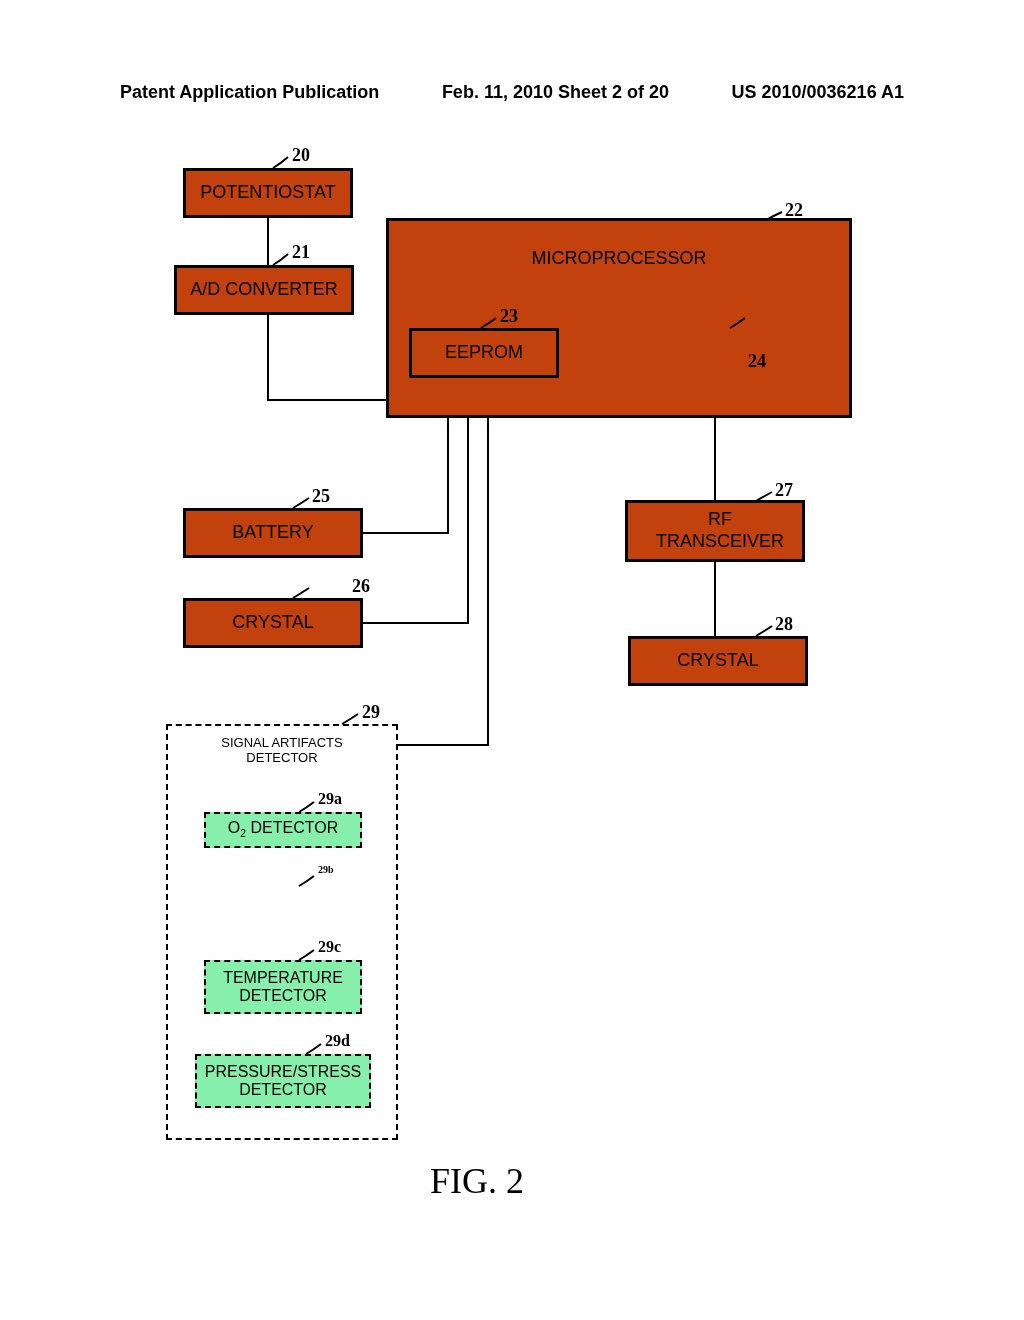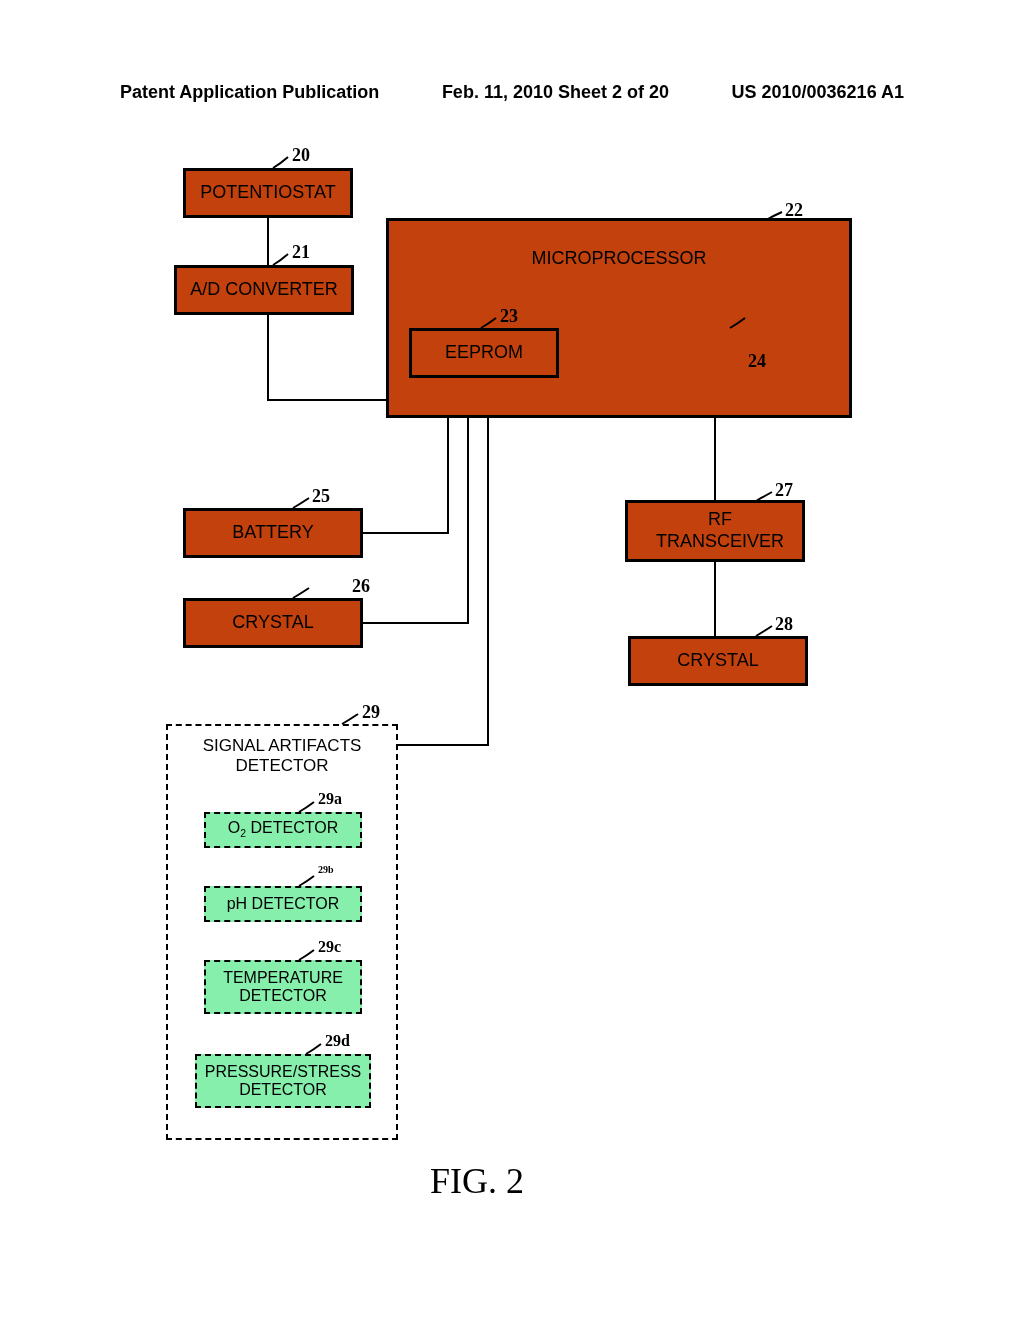--- a/index.html
+++ b/index.html
@@ -59,21 +59,21 @@
     justify-content: center;
     font-size: 16px;
     text-align: center;
     line-height: 1.15;
     padding: 2px 4px;
   }
   .artifact-title {
     position: absolute;
     width: 100%;
     text-align: center;
-    font-size: 17px;
+    font-size: 13px;
     line-height: 1.15;
   }
   .ref {
     position: absolute;
     font-weight: bold;
     font-size: 18px;
     font-family: "Times New Roman", serif;
   }
   .fig-caption {
     position: absolute;
@@ -138,21 +138,20 @@
         <span>DETECTOR</span>
     </div>
   </div>
   <div class="ref" style="left:362px; top:702px;">29</div>
 
   <div class="dashed-inner" style="left:204px; top:812px; width:158px; height:36px;">
        <span><span>O</span><span class="sub">2</span><span> DETECTOR</span></span>
   </div>
   <div class="ref" style="left:318px; top:790px; font-size:16px;">29a</div>
 
-  <div class="dashed-inner" style="left:204px; top:886px; width:158px; height:36px;">pH DETECTOR</div>
   <div class="ref" style="left:318px; top:864px; font-size:10px;">29b</div>
 
   <div class="dashed-inner" style="left:204px; top:960px; width:158px; height:54px;">
       <span>TEMPERATURE</span>
       <span>DETECTOR</span>
   </div>
   <div class="ref" style="left:318px; top:938px; font-size:16px;">29c</div>
 
   <div class="dashed-inner" style="left:195px; top:1054px; width:176px; height:54px;">
       <span>PRESSURE/STRESS</span>

